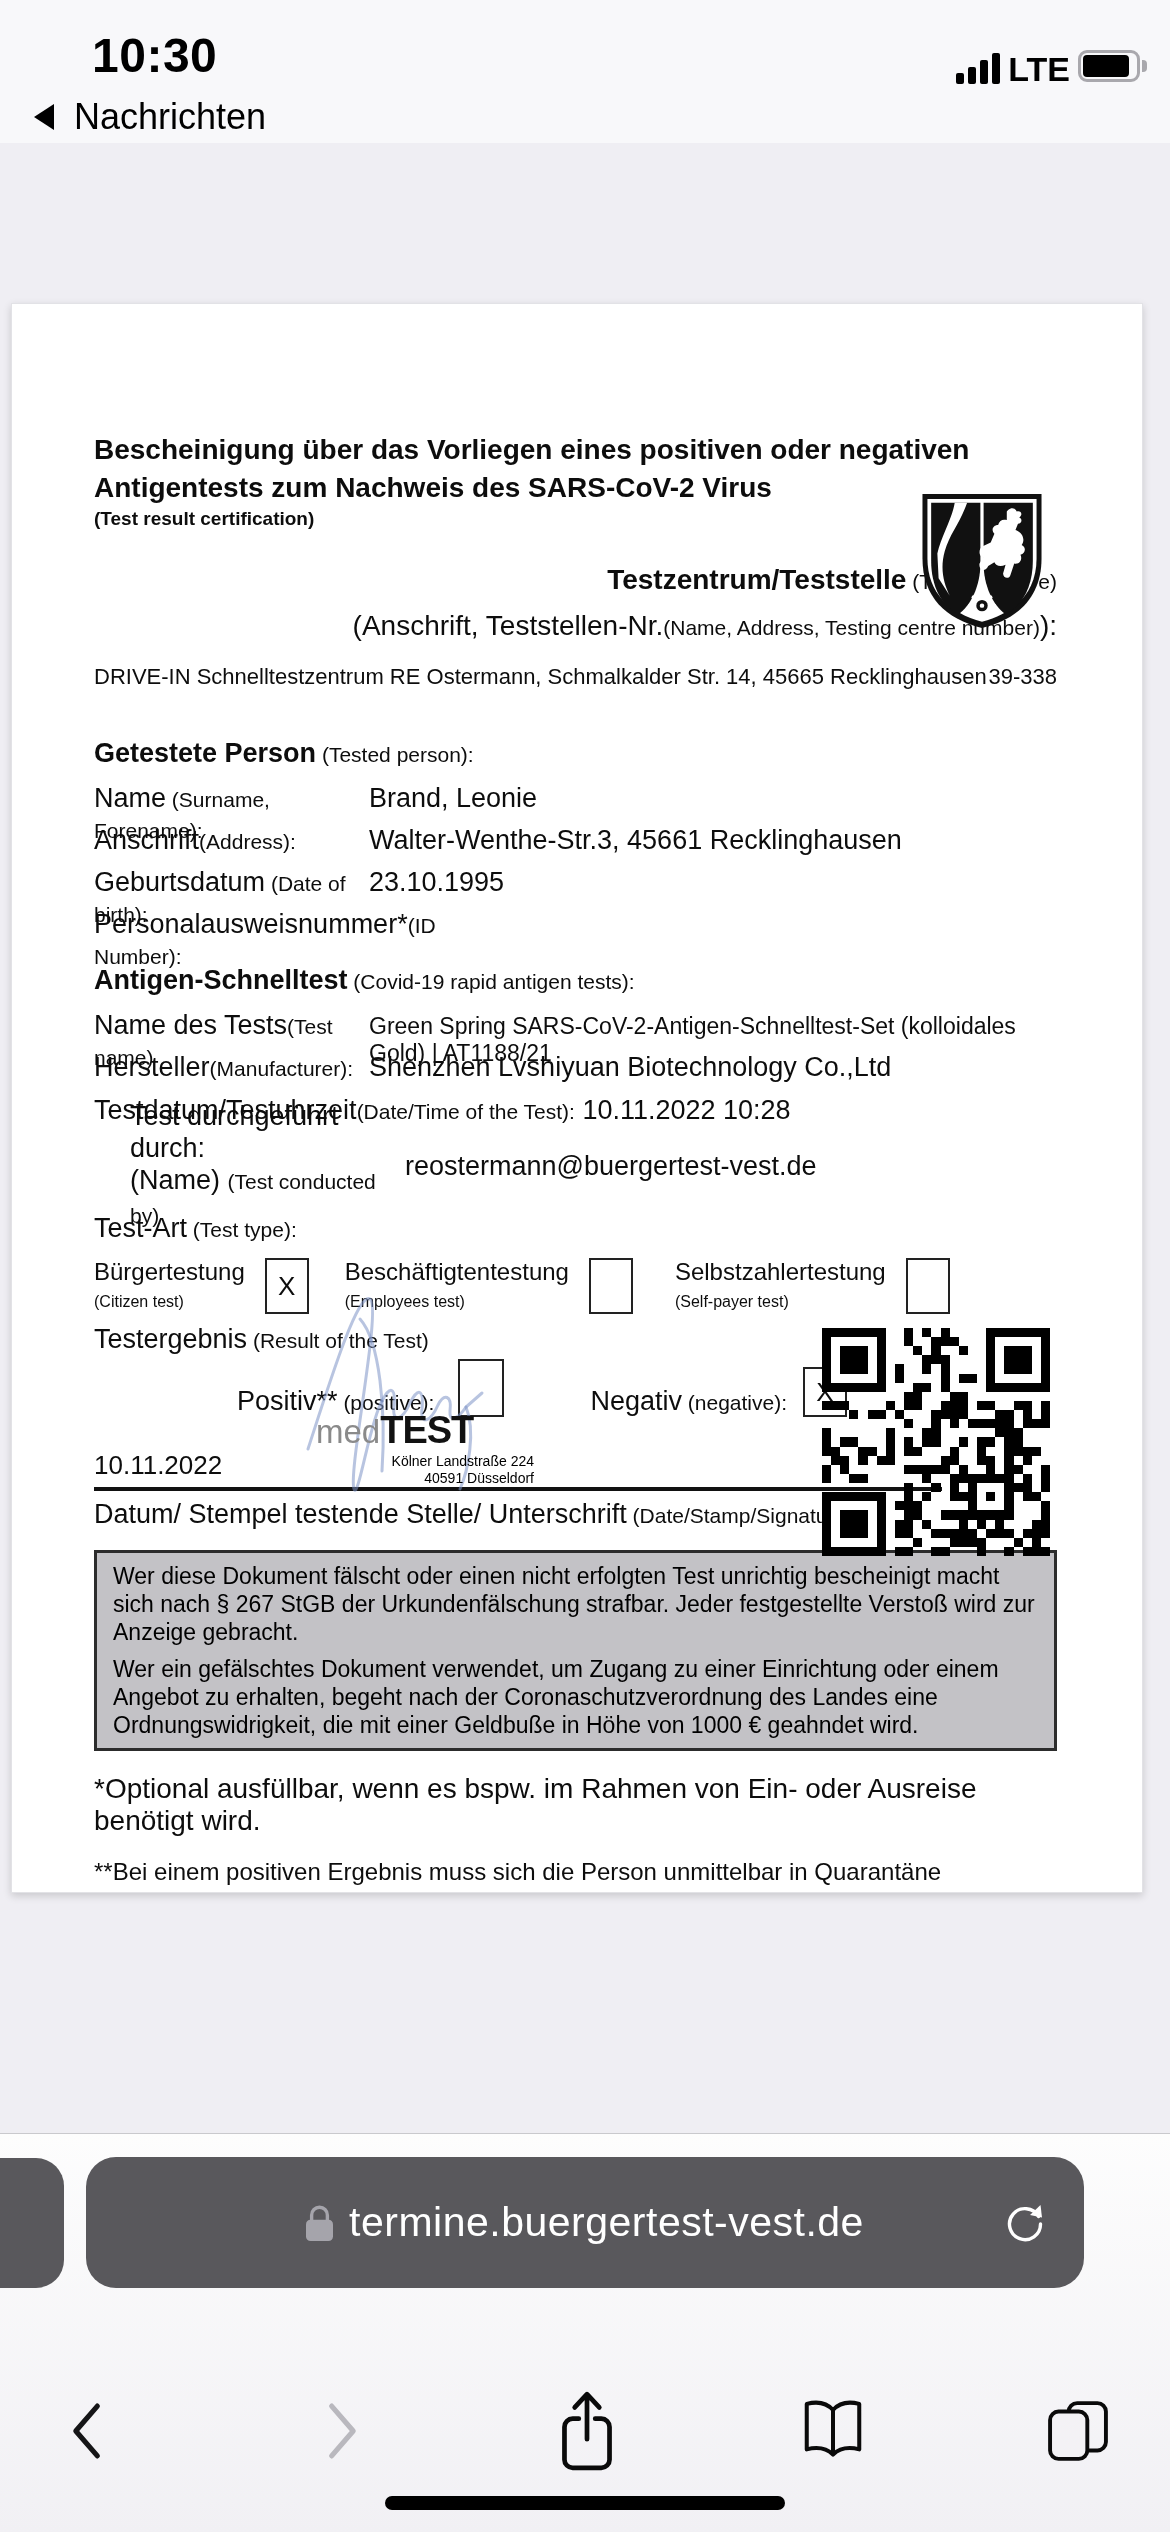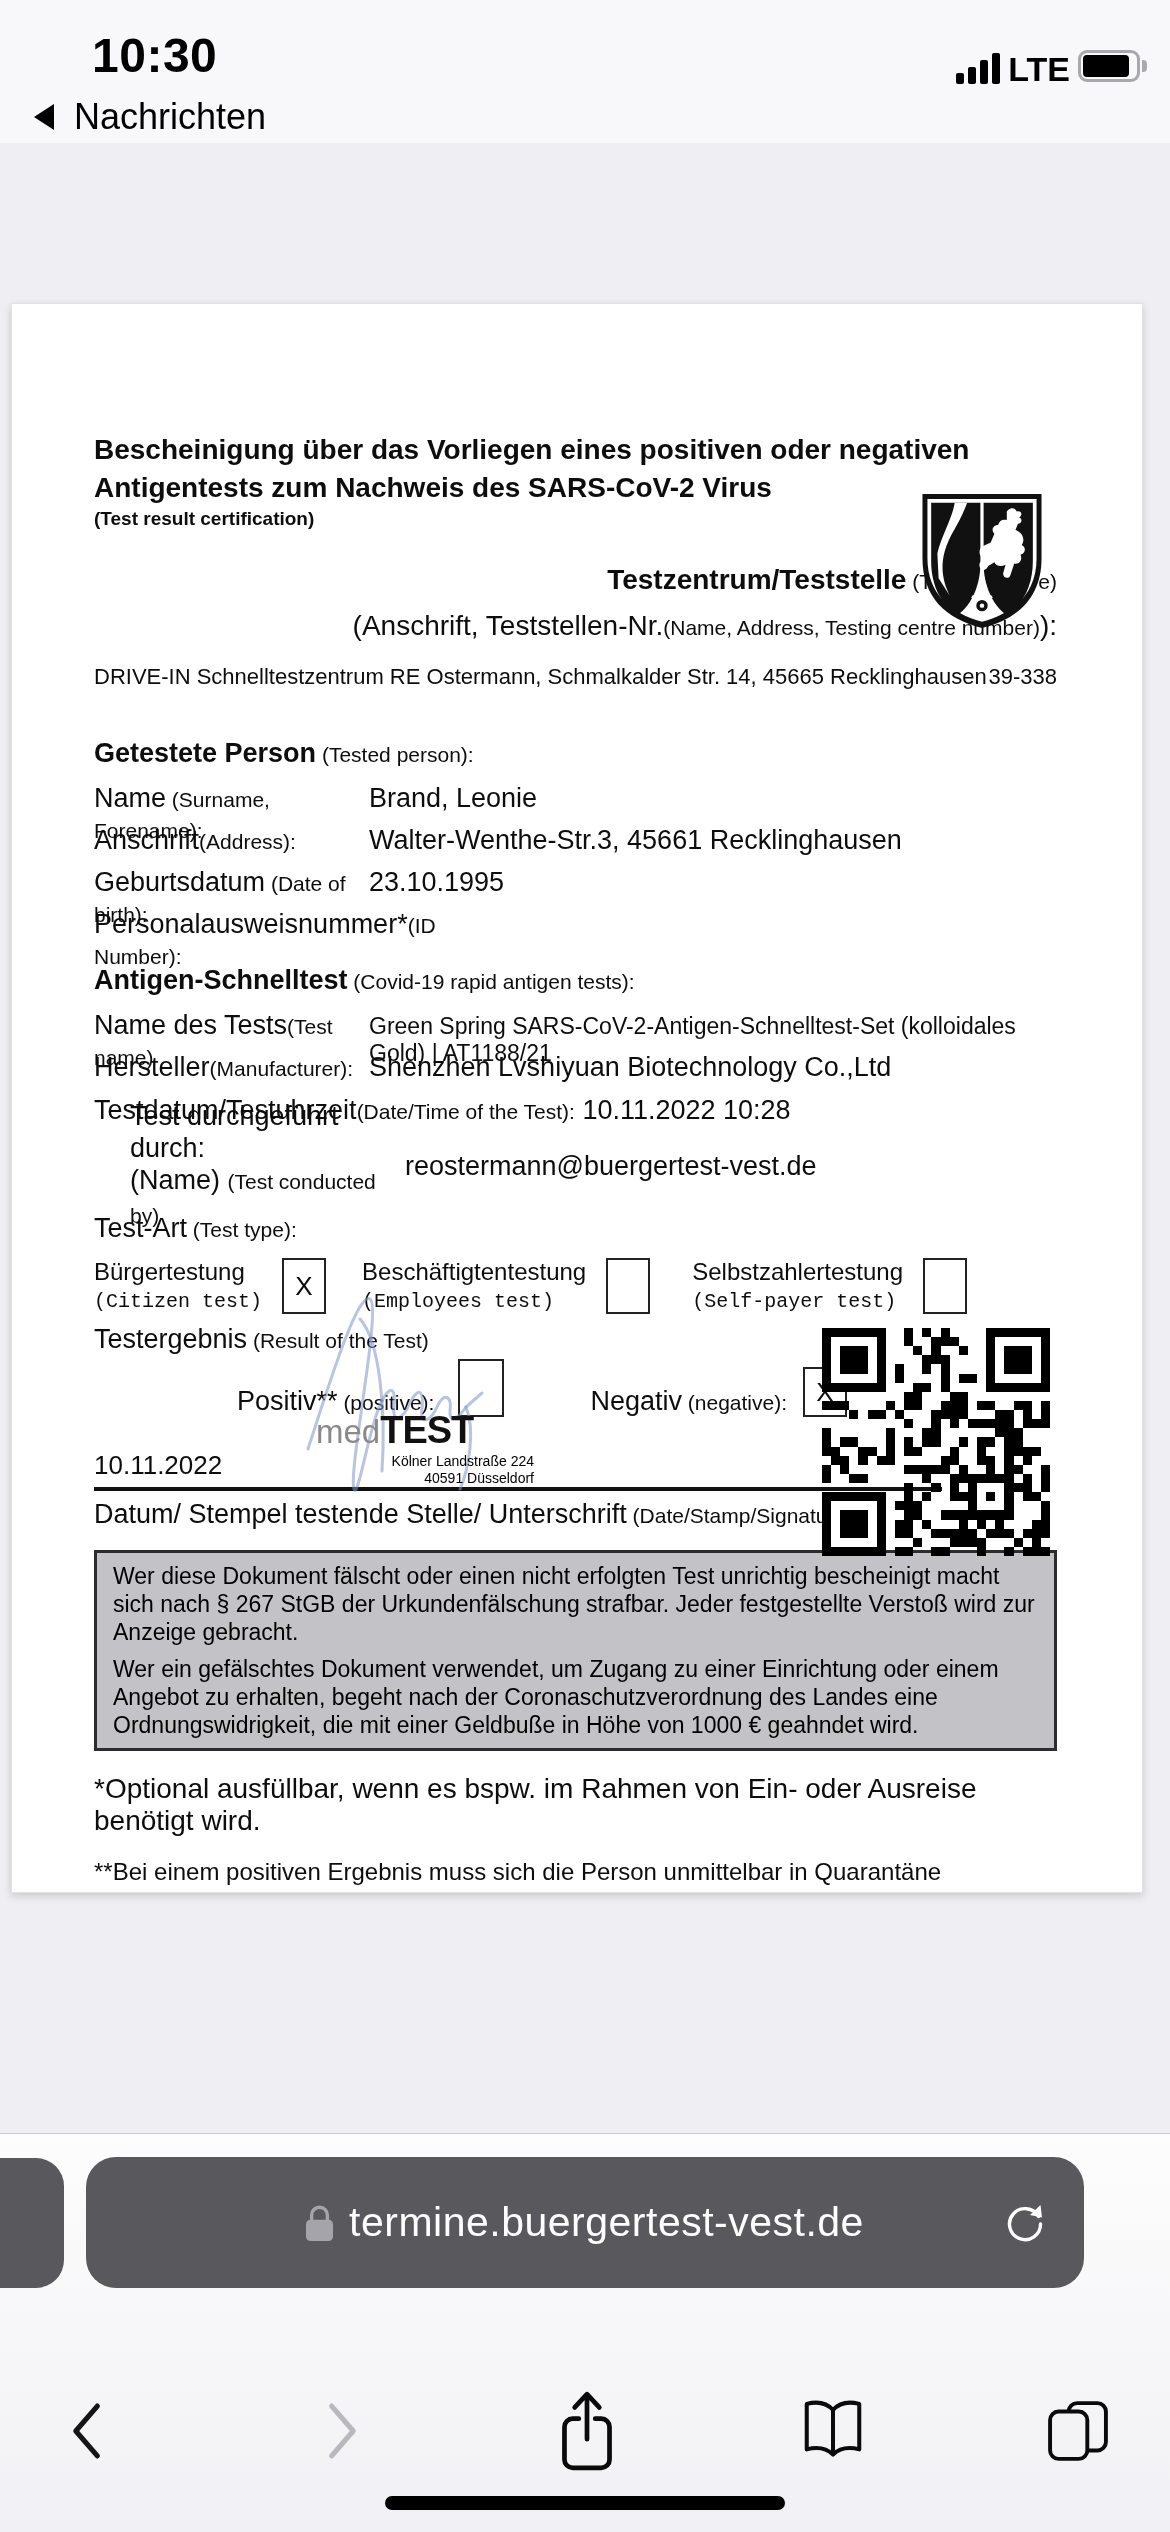--- a/index.html
+++ b/index.html
@@ -40,21 +40,21 @@
   .val-sm { font-size:23px; }
   .person-head { margin-top:48px; }
   .antigen-head { margin-top:28px; }
   .inline-row { margin-top:15px; height:28px; }
   .conducted { display:flex; align-items:center; margin-top:12px; height:62px; }
   .conducted .lab2 { width:275px; flex:0 0 275px; line-height:32px;margin-left:36px; }
   .testart-head { margin-top:16px; }
   .type-row { display:flex; align-items:center; margin-top:12px; height:60px; }
   .type-item { display:flex; align-items:center; }
   .type-lab { line-height:27px; font-size:24px; }
-  .type-lab .sub { font-size:20px;font-family:Liberation Mono, monospace; }
+  .type-lab .sub { font-size:16px; }
   .chk { border:2px solid #222; display:flex; align-items:center; justify-content:center;
          font-size:26px; background:#fff; }
   .chk.t { width:44px; height:56px; margin-left:20px; }
   .gap1 { width:36px; } .gap2 { width:42px; }
   .result-head { margin-top:8px; }
   .result-row { display:flex; align-items:flex-end; margin-left:143px; margin-top:0; height:62px; }
   .chk.pos { width:46px; height:58px; margin-left:24px; }
   .chk.neg { width:44px; height:50px; margin-left:16px; }
   .rgap { width:86px; }
   .stamp-area { position:relative; height:72px; margin-top:2px; width:848px; border-bottom:4px solid #111; }

